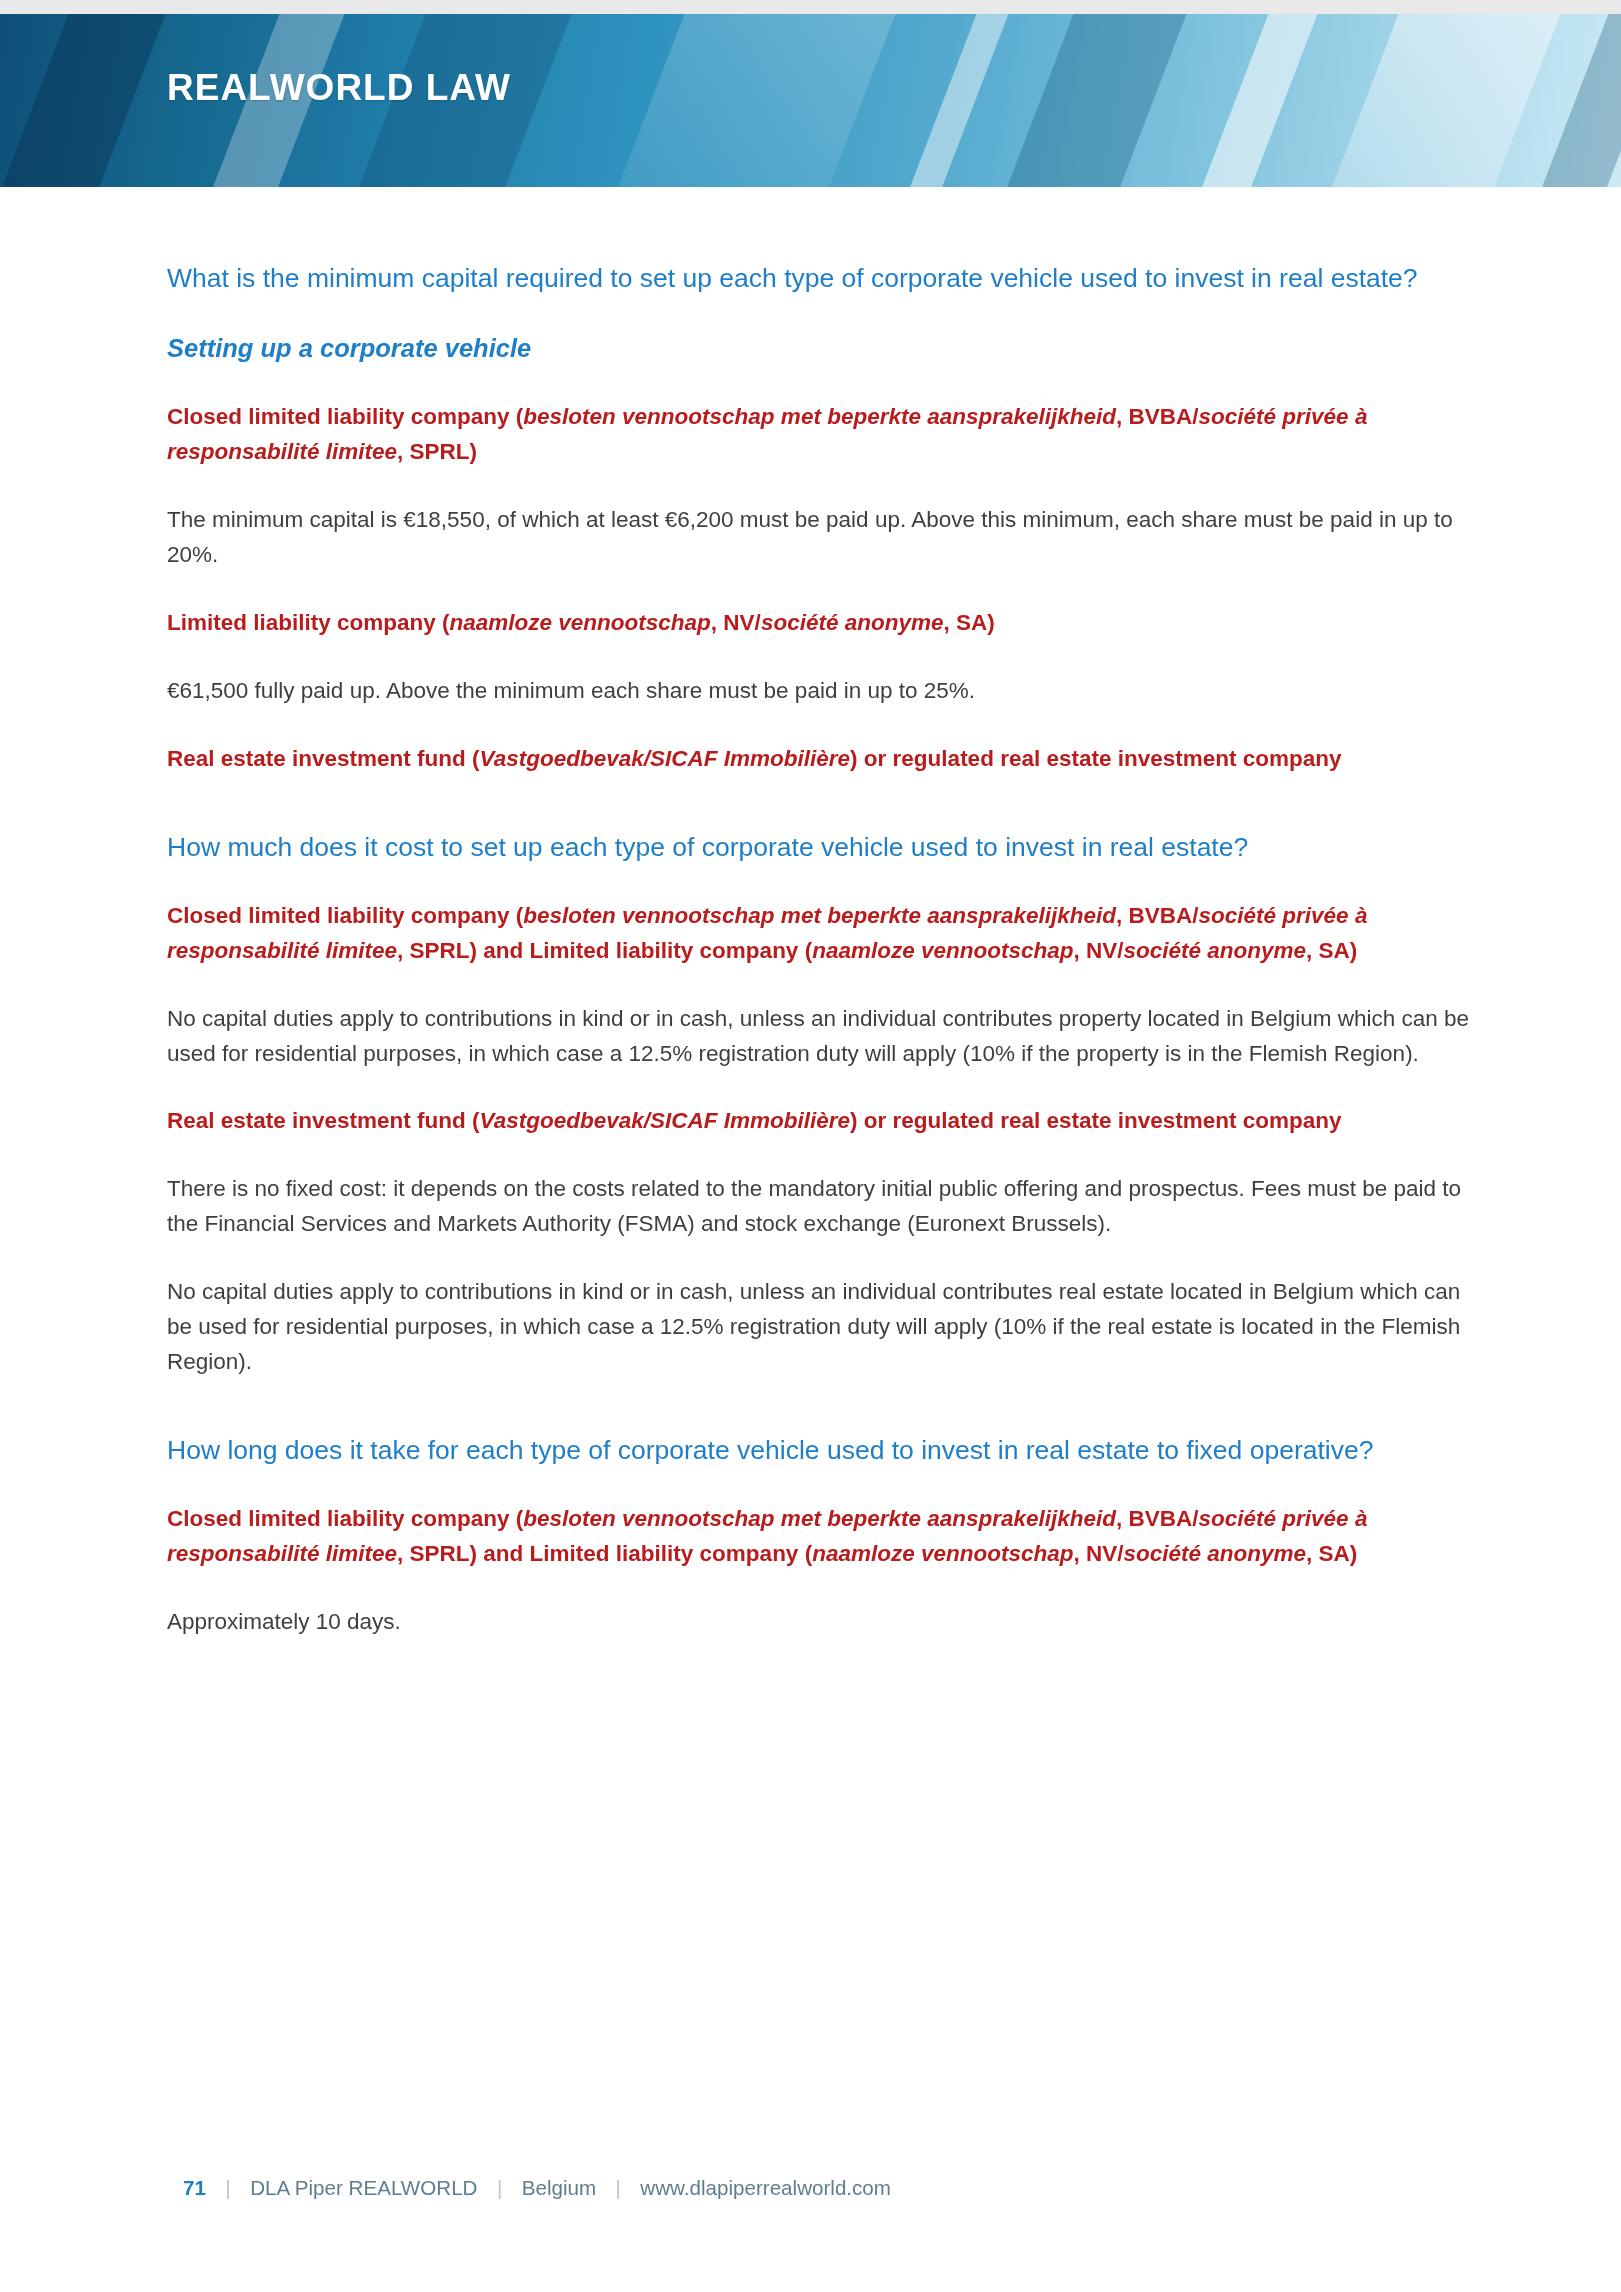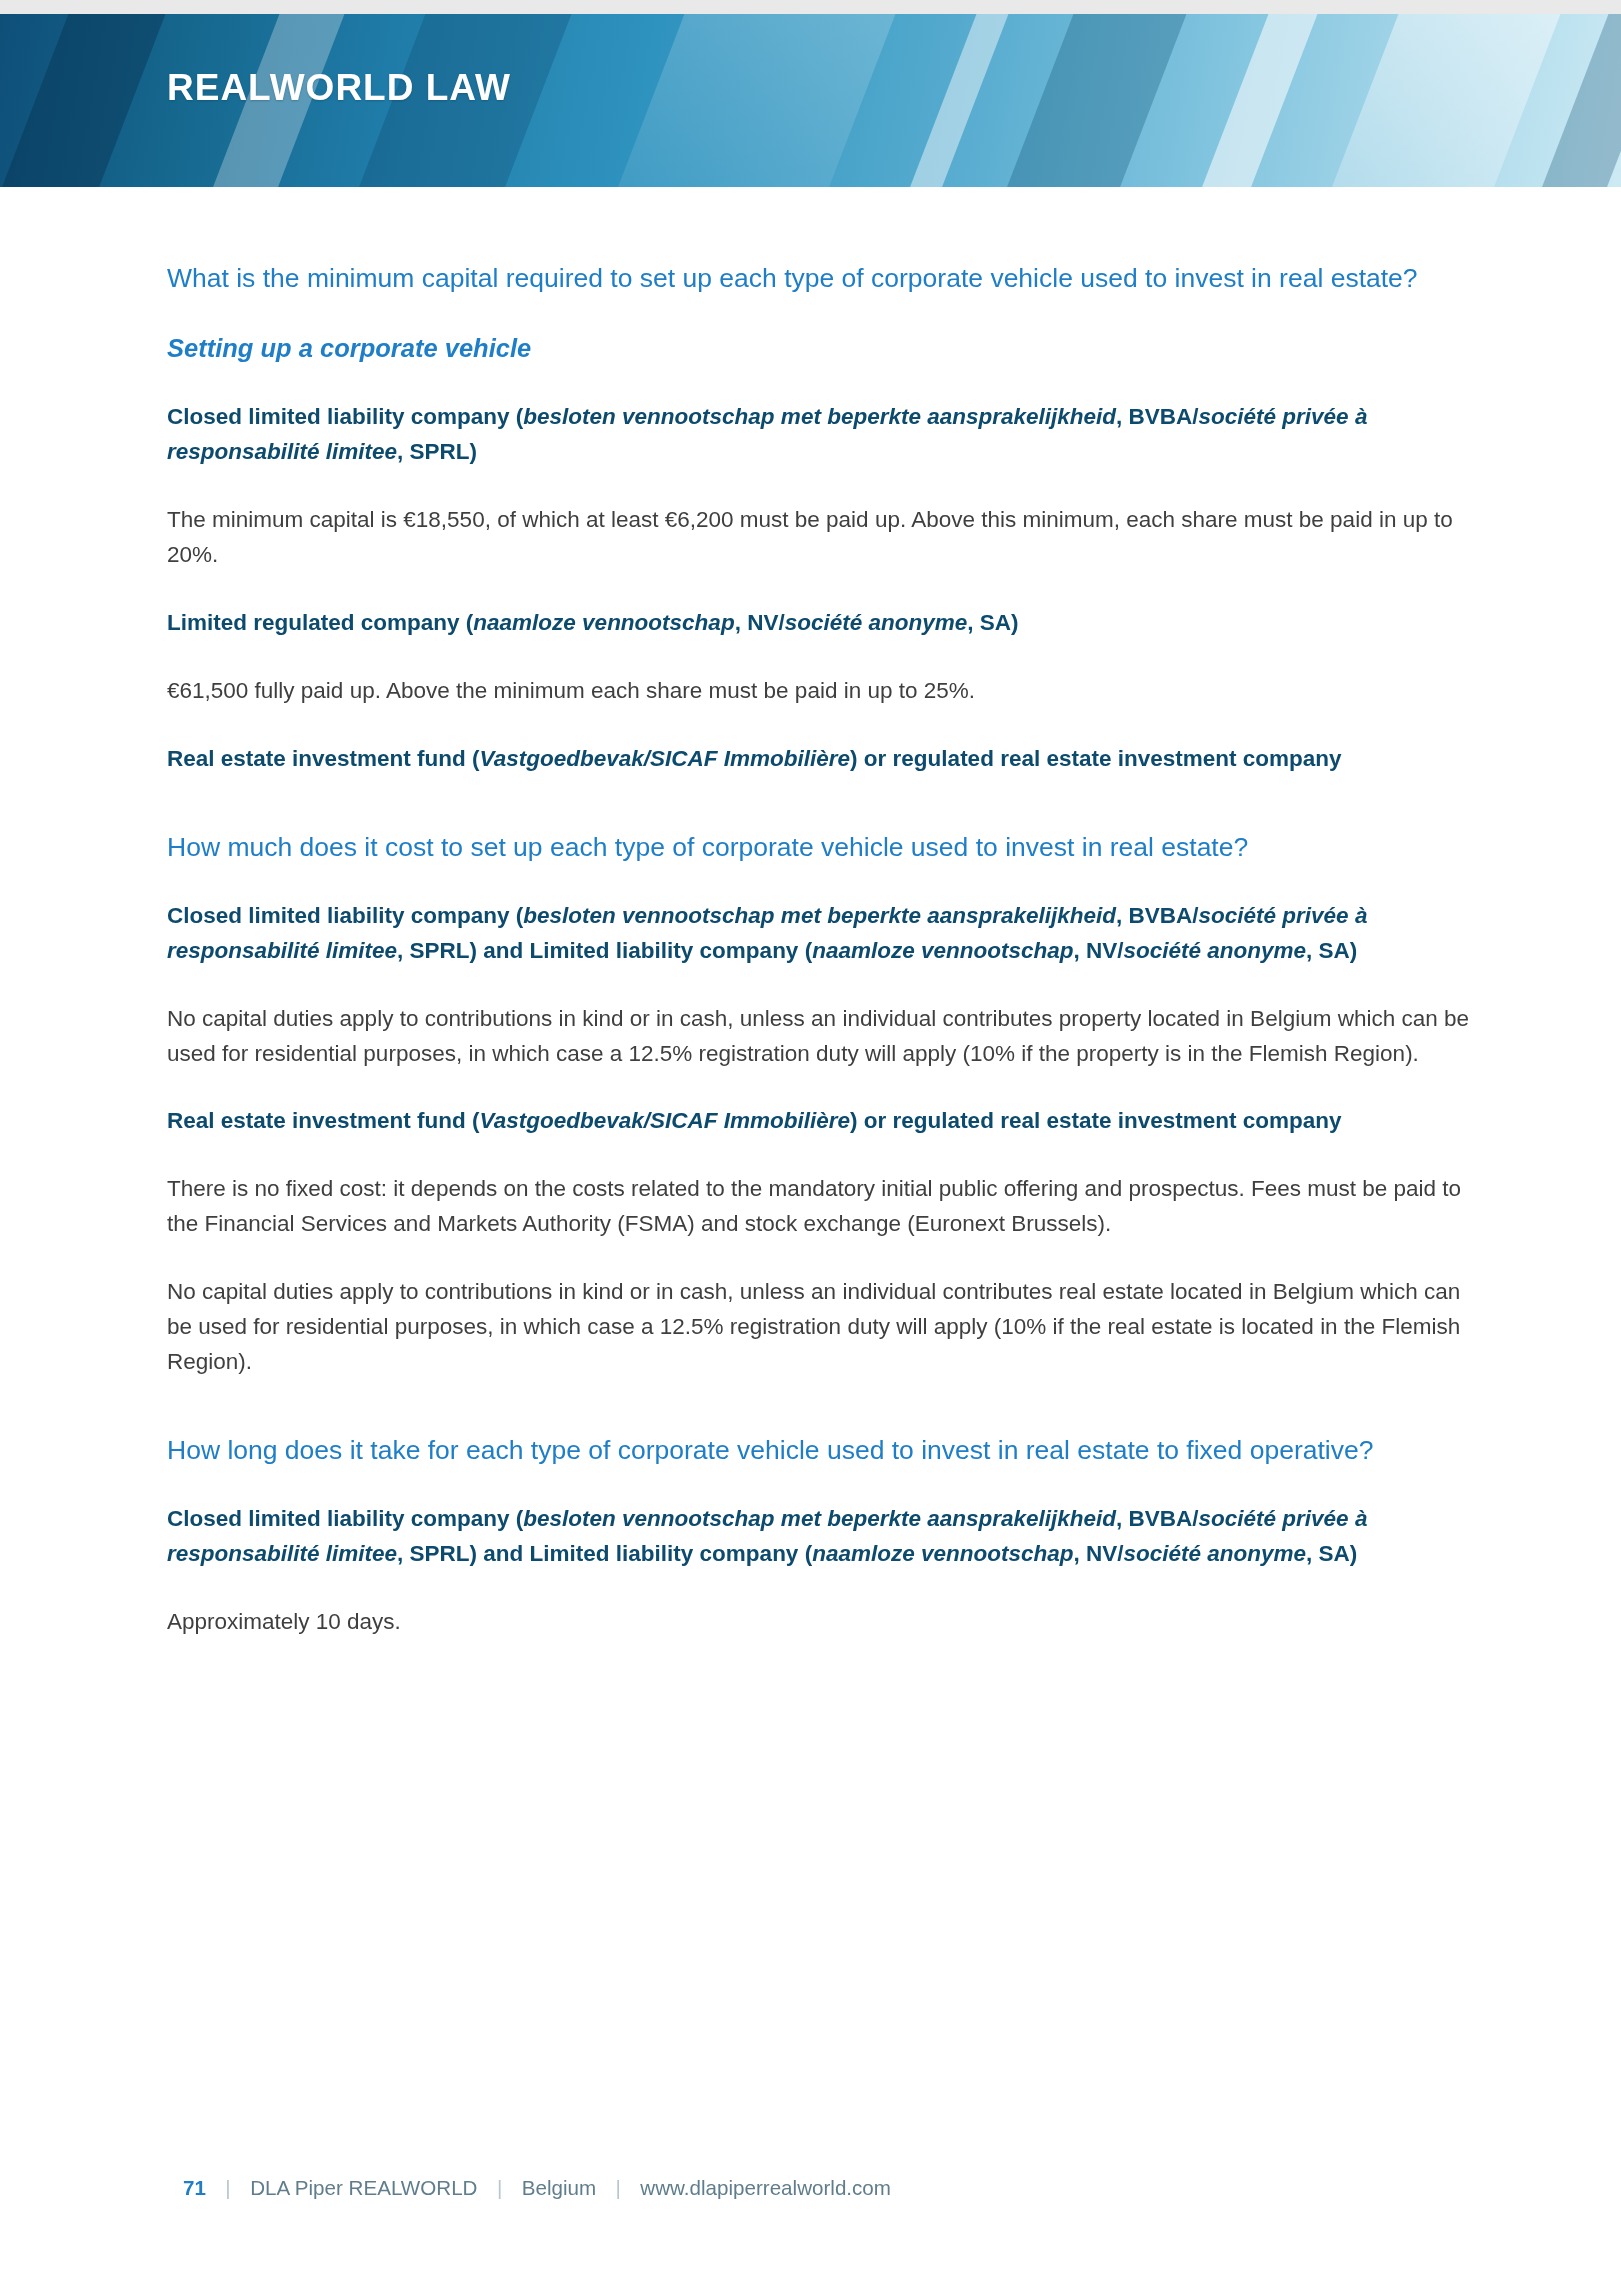--- a/index.html
+++ b/index.html
@@ -69,21 +69,21 @@
     font-weight: bold;
     font-size: 25.5px;
     line-height: 1.45;
   }
   .question {
     color: var(--blue, #1e7ec8);
     font-size: 26.5px;
     line-height: 1.45;
     margin-top: 51px;
   }
-  .heading { font-weight: bold; color: #0c4a6e; }
+  .heading { font-weight: bold; color: #b91c1c; }
   .it { font-style: italic; }
 
   
   .footer {
     position: absolute;
     left: 183px;
     top: 2162px;
     font-size: 20.6px;
     color: var(--footer, #5f7d8c);
     white-space: nowrap;
@@ -110,21 +110,21 @@
       <div class="beam b9"></div>
     </div>
     <div class="banner-title">REALWORLD LAW</div>
   </div>
 
   <div class="content">
       <div class="block question"><span>What is the minimum capital required to set up each type of corporate vehicle used to invest in real estate?</span></div>
       <div class="block subtitle"><span>Setting up a corporate vehicle</span></div>
       <div class="block heading"><span>Closed limited liability company (</span><span class="it">besloten vennootschap met beperkte aansprakelijkheid</span><span>, BVBA/</span><span class="it">société privée à responsabilité limitee</span><span>, SPRL)</span></div>
       <div class="block paragraph"><span>The minimum capital is €18,550, of which at least €6,200 must be paid up. Above this minimum, each share must be paid in up to 20%.</span></div>
-      <div class="block heading"><span>Limited regulated company (</span><span class="it">naamloze vennootschap</span><span>, NV/</span><span class="it">société anonyme</span><span>, SA)</span></div>
+      <div class="block heading"><span>Limited liability company (</span><span class="it">naamloze vennootschap</span><span>, NV/</span><span class="it">société anonyme</span><span>, SA)</span></div>
       <div class="block paragraph"><span>€61,500 fully paid up. Above the minimum each share must be paid in up to 25%.</span></div>
       <div class="block heading"><span>Real estate investment fund (</span><span class="it">Vastgoedbevak/SICAF Immobilière</span><span>) or regulated real estate investment company</span></div>
       <div class="block question"><span>How much does it cost to set up each type of corporate vehicle used to invest in real estate?</span></div>
       <div class="block heading"><span>Closed limited liability company (</span><span class="it">besloten vennootschap met beperkte aansprakelijkheid</span><span>, BVBA/</span><span class="it">société privée à responsabilité limitee</span><span>, SPRL) and Limited liability company (</span><span class="it">naamloze vennootschap</span><span>, NV/</span><span class="it">société anonyme</span><span>, SA)</span></div>
       <div class="block paragraph"><span>No capital duties apply to contributions in kind or in cash, unless an individual contributes property located in Belgium which can be used for residential purposes, in which case a 12.5% registration duty will apply (10% if the property is in the Flemish Region).</span></div>
       <div class="block heading"><span>Real estate investment fund (</span><span class="it">Vastgoedbevak/SICAF Immobilière</span><span>) or regulated real estate investment company</span></div>
       <div class="block paragraph"><span>There is no fixed cost: it depends on the costs related to the mandatory initial public offering and prospectus. Fees must be paid to the Financial Services and Markets Authority (FSMA) and stock exchange (Euronext Brussels).</span></div>
       <div class="block paragraph"><span>No capital duties apply to contributions in kind or in cash, unless an individual contributes real estate located in Belgium which can be used for residential purposes, in which case a 12.5% registration duty will apply (10% if the real estate is located in the Flemish Region).</span></div>
       <div class="block question"><span>How long does it take for each type of corporate vehicle used to invest in real estate to fixed operative?</span></div>
       <div class="block heading"><span>Closed limited liability company (</span><span class="it">besloten vennootschap met beperkte aansprakelijkheid</span><span>, BVBA/</span><span class="it">société privée à responsabilité limitee</span><span>, SPRL) and Limited liability company (</span><span class="it">naamloze vennootschap</span><span>, NV/</span><span class="it">société anonyme</span><span>, SA)</span></div>

